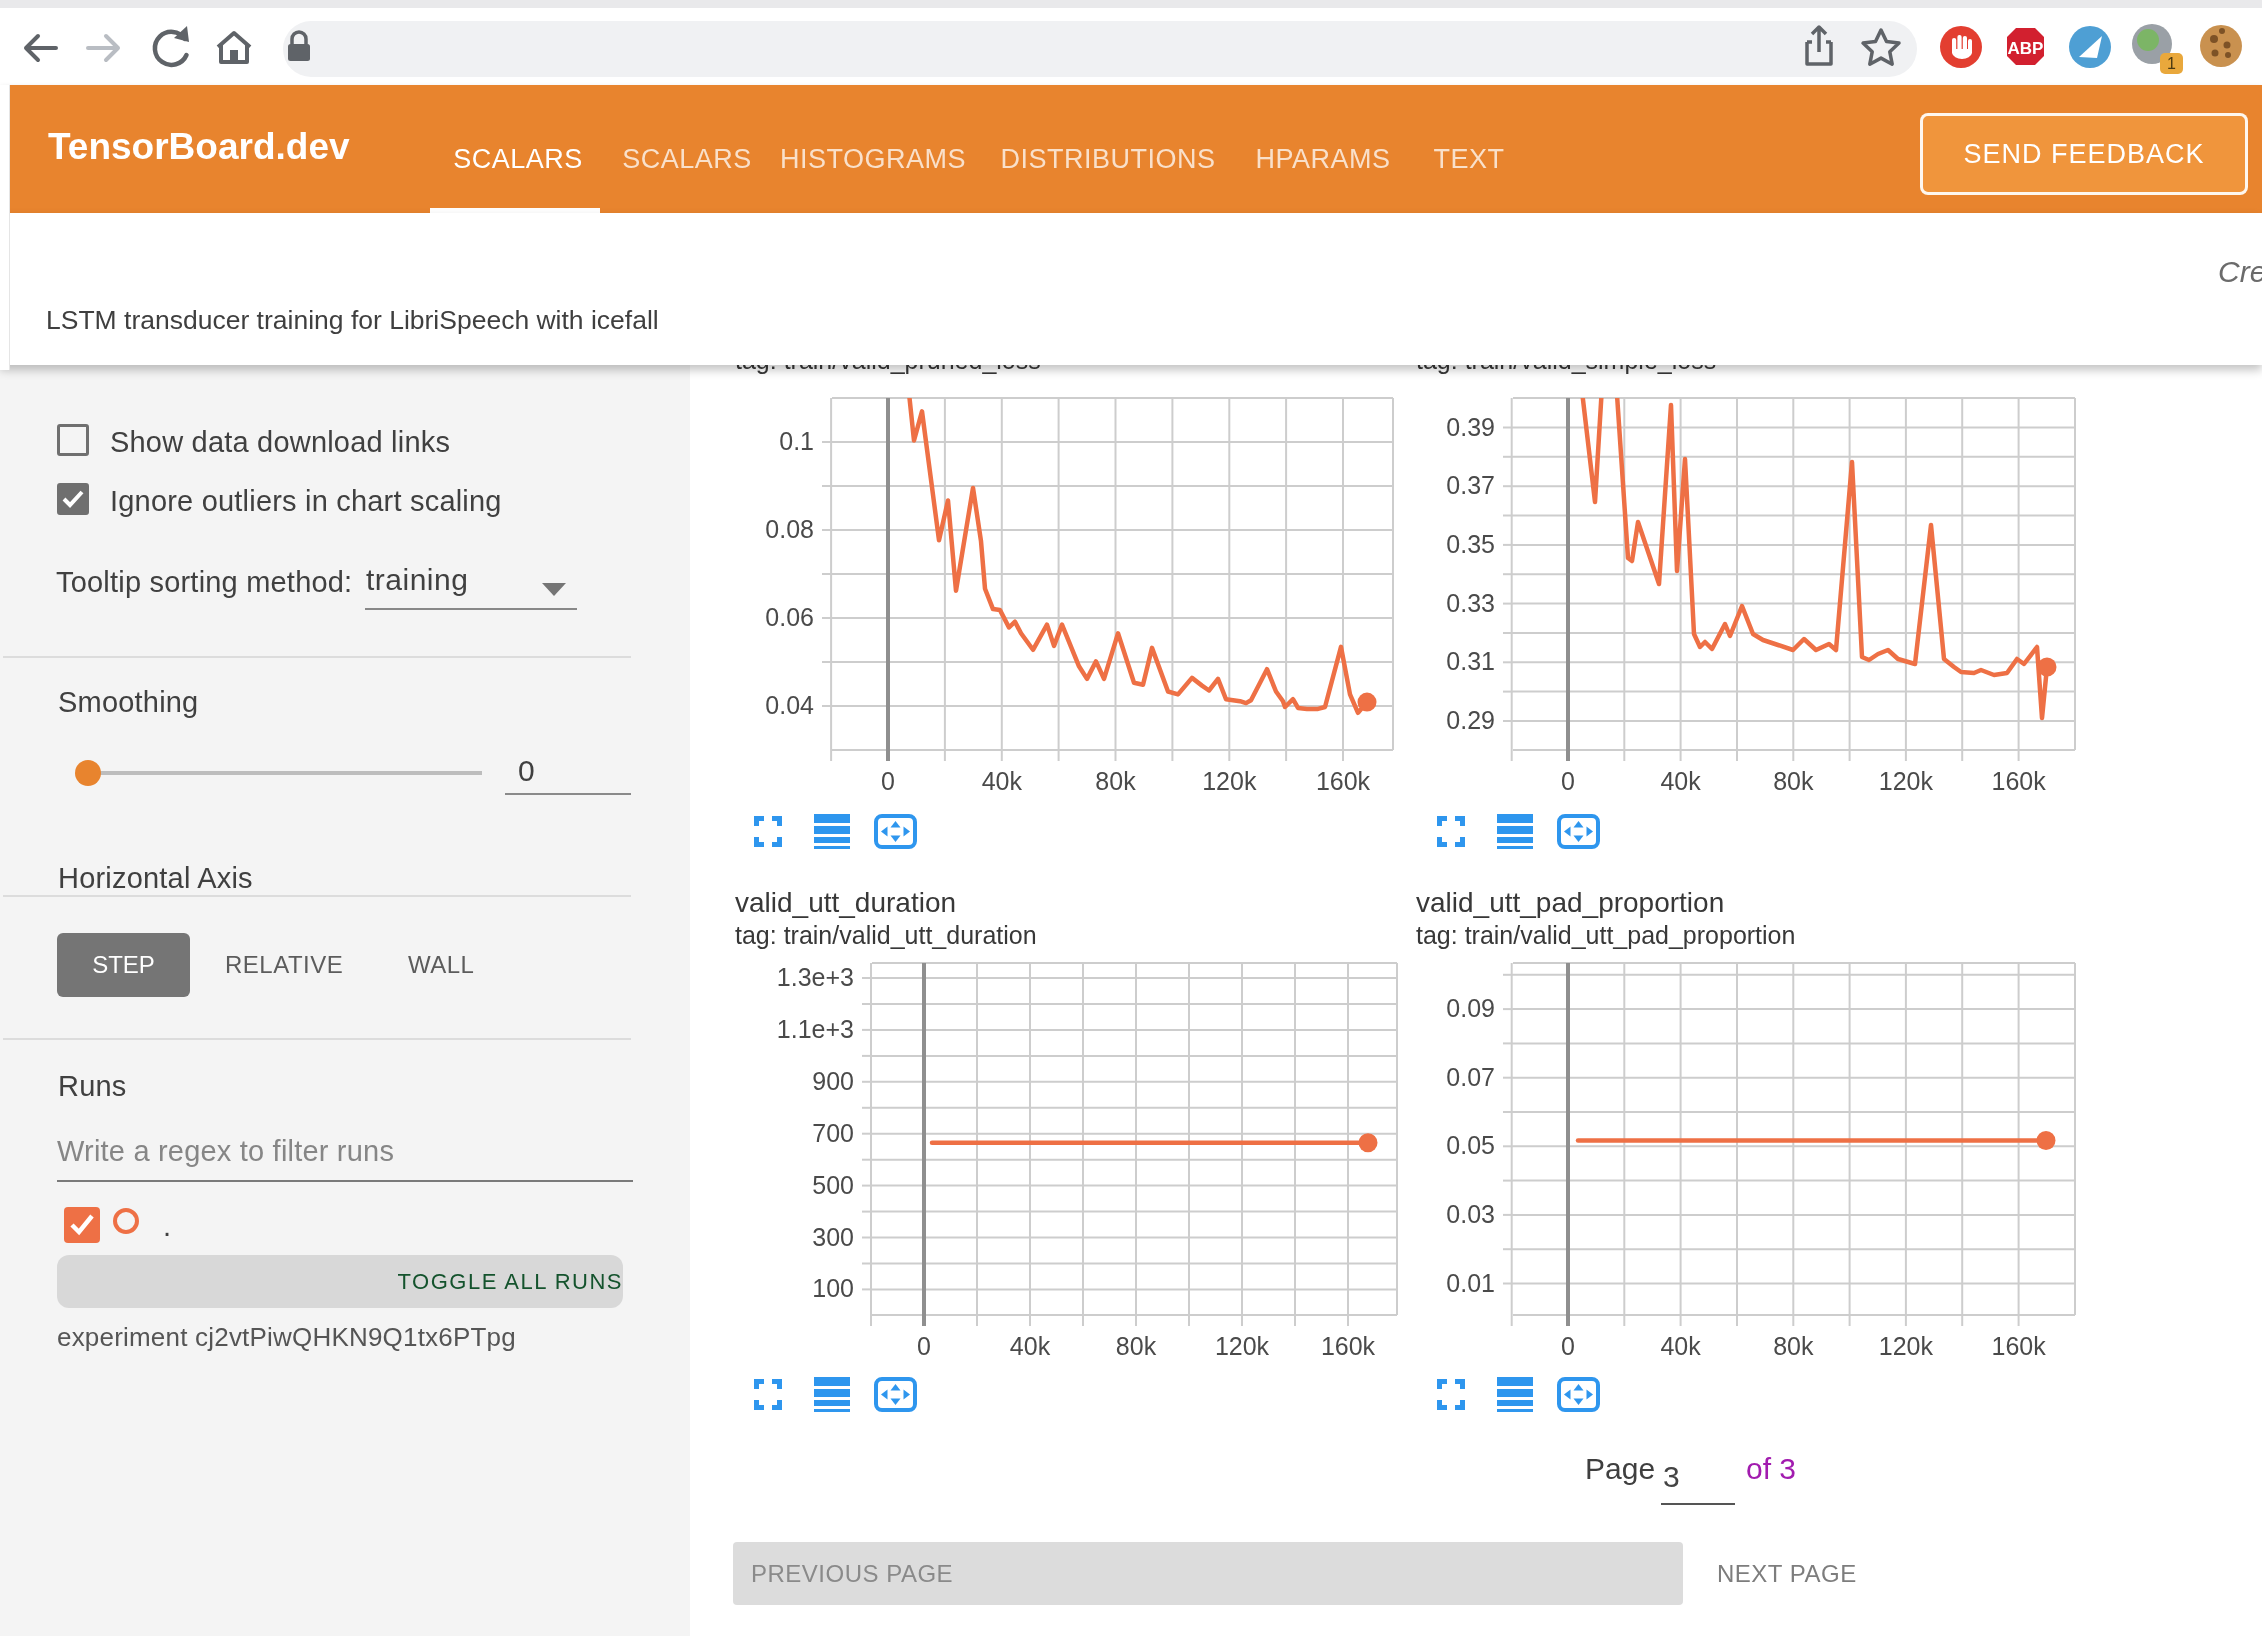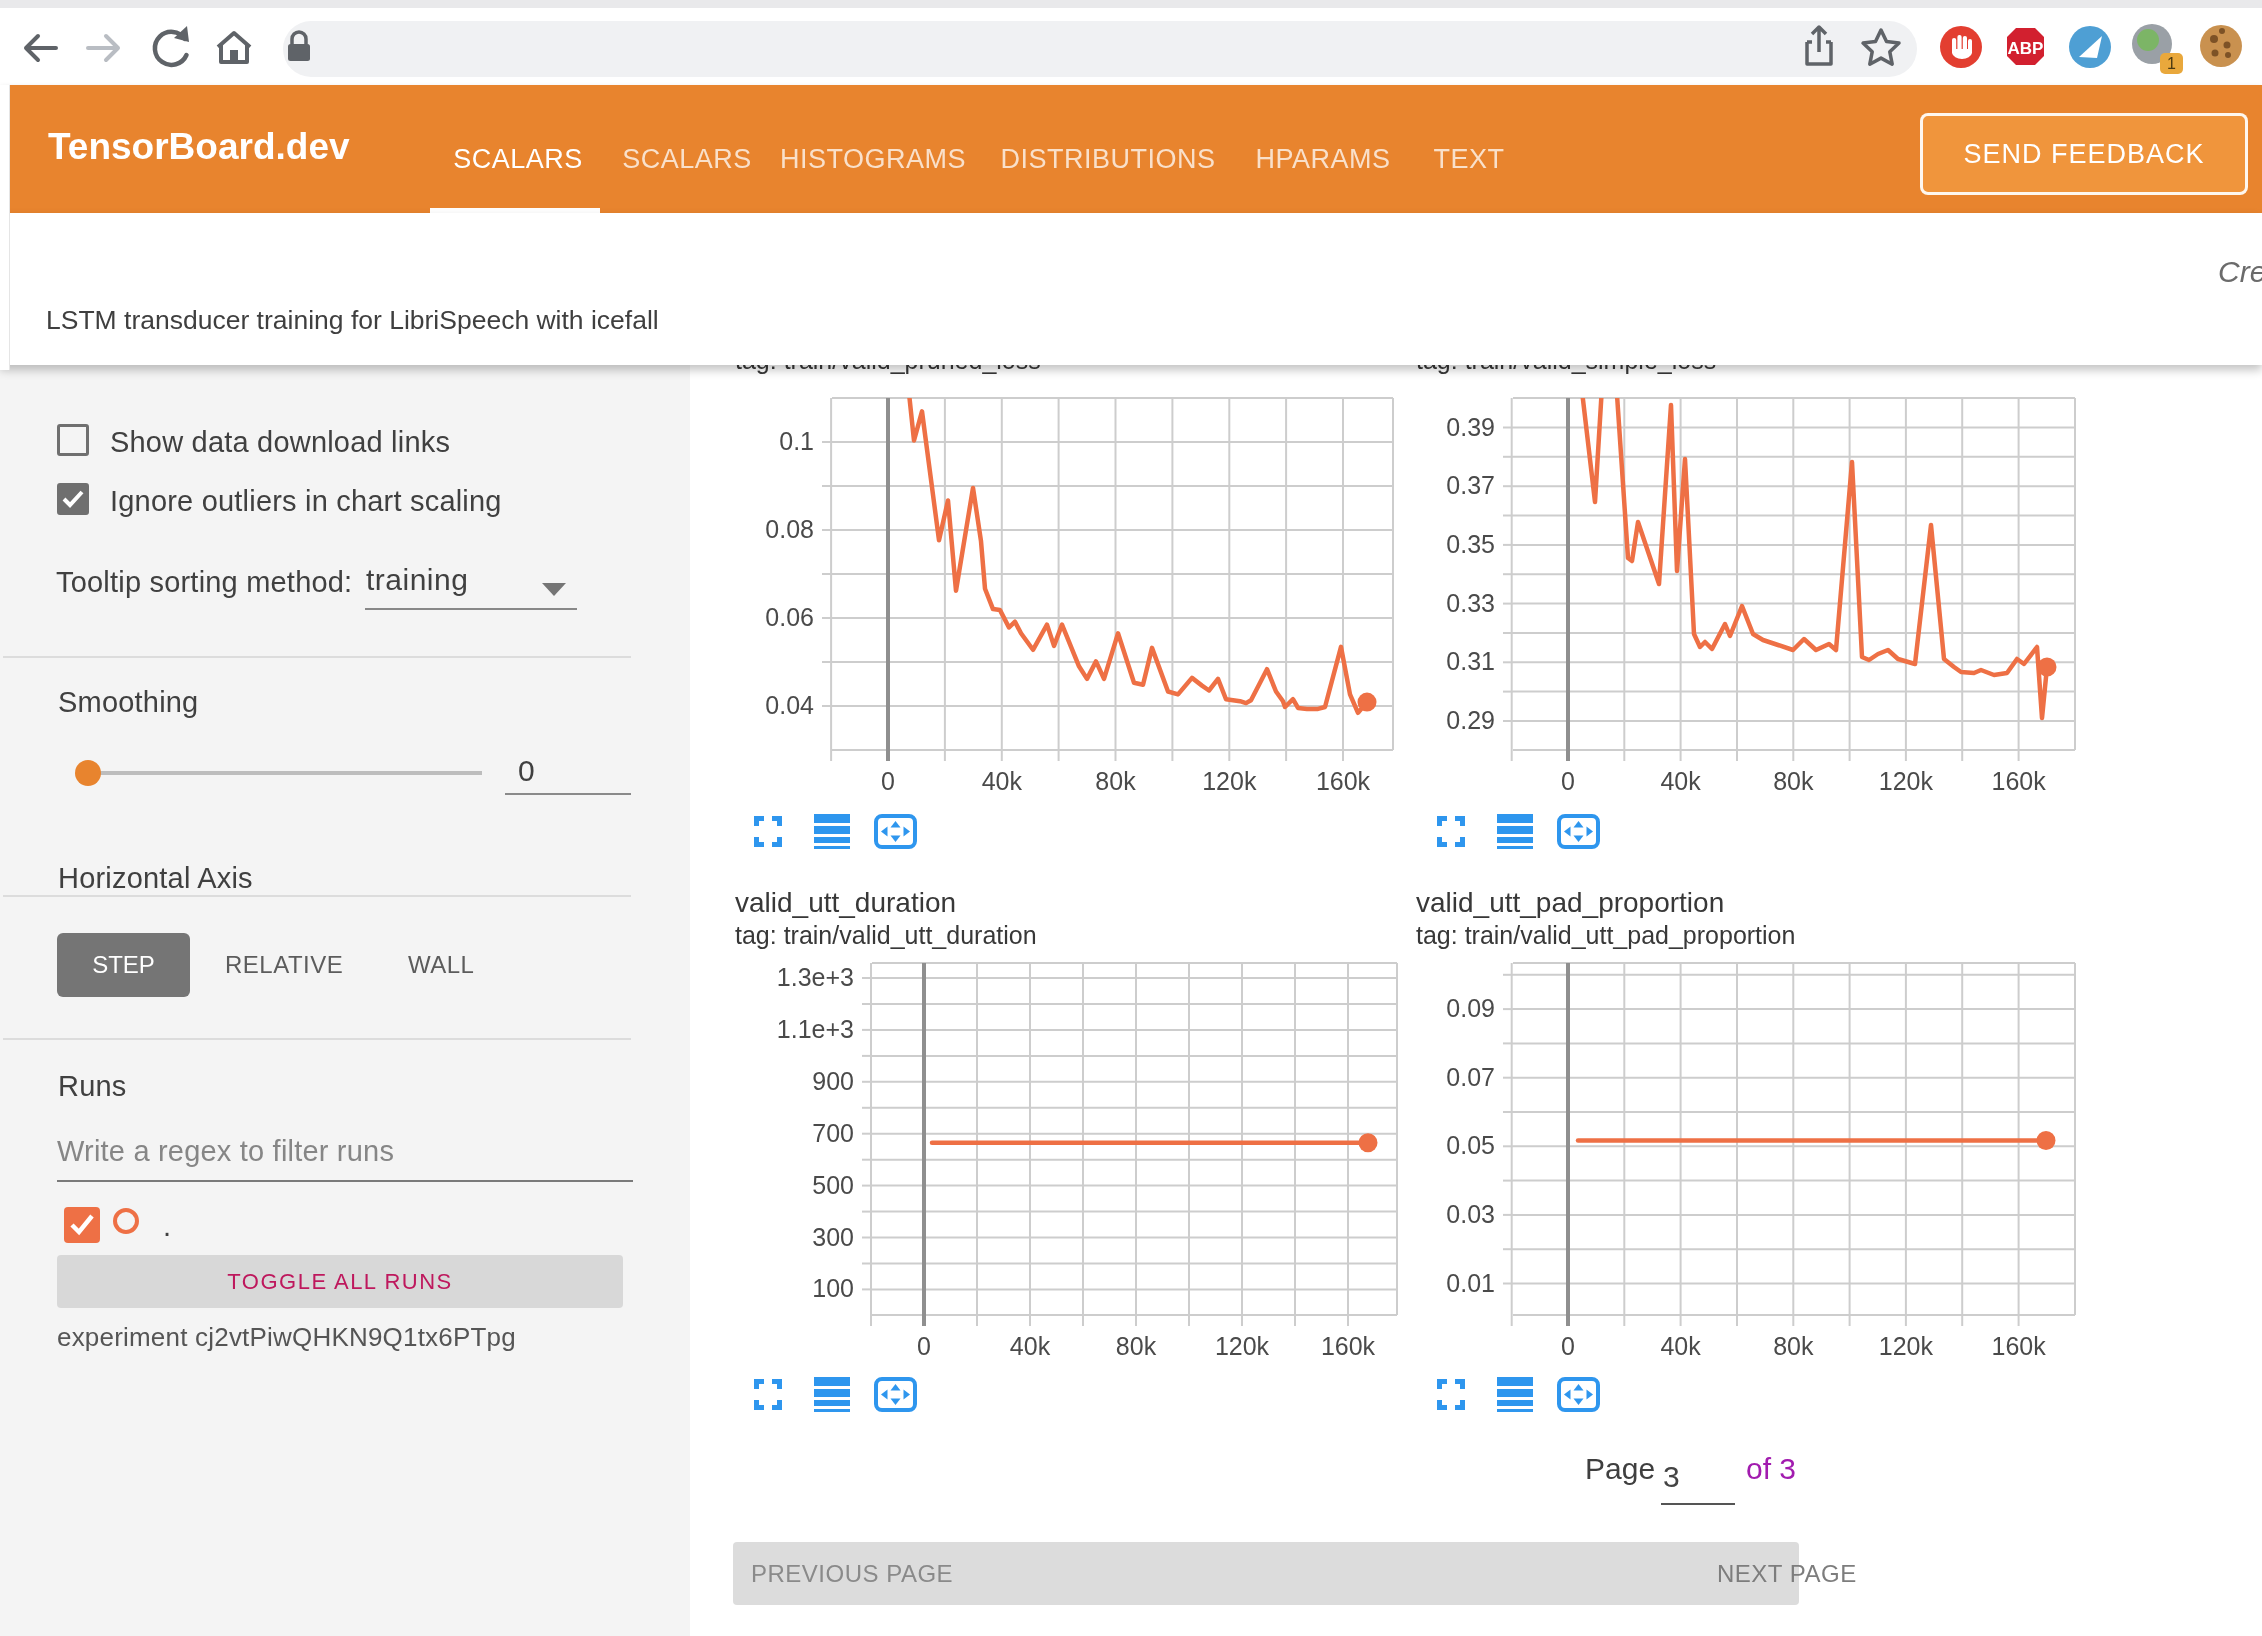--- a/index.html
+++ b/index.html
@@ -92,21 +92,21 @@
       <div class="sl gray" style="left:408px;top:568px;line-height:64px;font-size:24px;letter-spacing:.5px">WALL</div>
       <div class="div" style="top:673px"></div>
       <div class="sl" style="left:58px;top:705px">Runs</div>
       <div class="sl" style="left:57px;top:770px;color:#868686">Write a regex to filter runs</div>
       <div class="abs" style="left:57px;top:815px;width:576px;height:2px;background:#7a7a7a"></div>
       <div class="abs" style="left:64px;top:842px;width:36px;height:36px;background:#ee7045;border-radius:4px"><svg width="36" height="36" viewBox="0 0 36 36">
           <path d="M8 18 L15 25 L28 9" stroke="#fff" stroke-width="4.5" fill="none"></path>
         </svg></div>
       <div class="abs" style="left:113px;top:843px;width:26px;height:26px;border:4px solid #ee7045;border-radius:50%"></div>
       <div class="sl" style="left:163px;top:845px">.</div>
-      <div class="abs" style="left:57px;top:890px;width:566px;height:53px;background:#d8d8d8;border-radius:4px;color:#be185d;font-size:22px;letter-spacing:1.5px;text-align:center;line-height:53px">TOGGLE ALL RUNS</div>
+      <div class="abs" style="left:57px;top:890px;width:566px;height:53px;background:#d8d8d8;border-radius:12px;color:#14532d;font-size:22px;letter-spacing:1.5px;text-align:right;line-height:53px">TOGGLE ALL RUNS</div>
       <div class="sl" style="left:57px;top:957px;color:#555;font-size:26px">experiment cj2vtPiwQHKN9Q1tx6PTpg</div>
     </div>
     <div id="main">
       <svg width="1572" height="1271" viewBox="690 365 1572 1271" style="position:absolute;left:0;top:0" font-family="Liberation Sans, sans-serif">
         <clipPath id="c832_398">
           <rect x="832" y="398" width="561" height="352"></rect>
         </clipPath>
         <g stroke="#cdcdcd" stroke-width="2">
           <line x1="831.1" y1="398" x2="831.1" y2="750"></line>
           <line x1="944.9" y1="398" x2="944.9" y2="750"></line>
@@ -466,15 +466,15 @@
           <path d="M21.5 7 L26.5 13.5 L16.5 13.5 Z" fill="#2e96ee"></path>
           <path d="M21.5 28 L26.5 21.5 L16.5 21.5 Z" fill="#2e96ee"></path>
           <path d="M7 17.5 L13.5 12.5 L13.5 22.5 Z" fill="#2e96ee"></path>
           <path d="M36 17.5 L29.5 12.5 L29.5 22.5 Z" fill="#2e96ee"></path>
         </g>
       </svg>
       <div class="abs" style="left:895px;top:1087px;font-size:30px;color:#3f3f3f">Page</div>
       <div class="abs" style="left:973px;top:1095px;font-size:30px;color:#444">3</div>
       <div class="abs" style="left:971px;top:1138px;width:74px;height:2px;background:#555"></div>
       <div class="abs" style="left:1056px;top:1087px;font-size:30px;color:#a21caf">of 3</div>
-      <div class="abs" style="left:43px;top:1177px;width:1066px;height:63px;background:#dcdcdc;border-radius:4px;color:#8a8a8a;font-size:24px;letter-spacing:.5px;line-height:63px;padding-left:18px">PREVIOUS PAGE</div>
+      <div class="abs" style="left:43px;top:1177px;width:950px;height:63px;background:#dcdcdc;border-radius:4px;color:#8a8a8a;font-size:24px;letter-spacing:.5px;line-height:63px;padding-left:18px">PREVIOUS PAGE</div>
       <div class="abs" style="left:1027px;top:1177px;font-size:24px;letter-spacing:.5px;line-height:63px;color:#7d7d7d">NEXT PAGE</div>
     </div>
   </div>
 </body></html>

